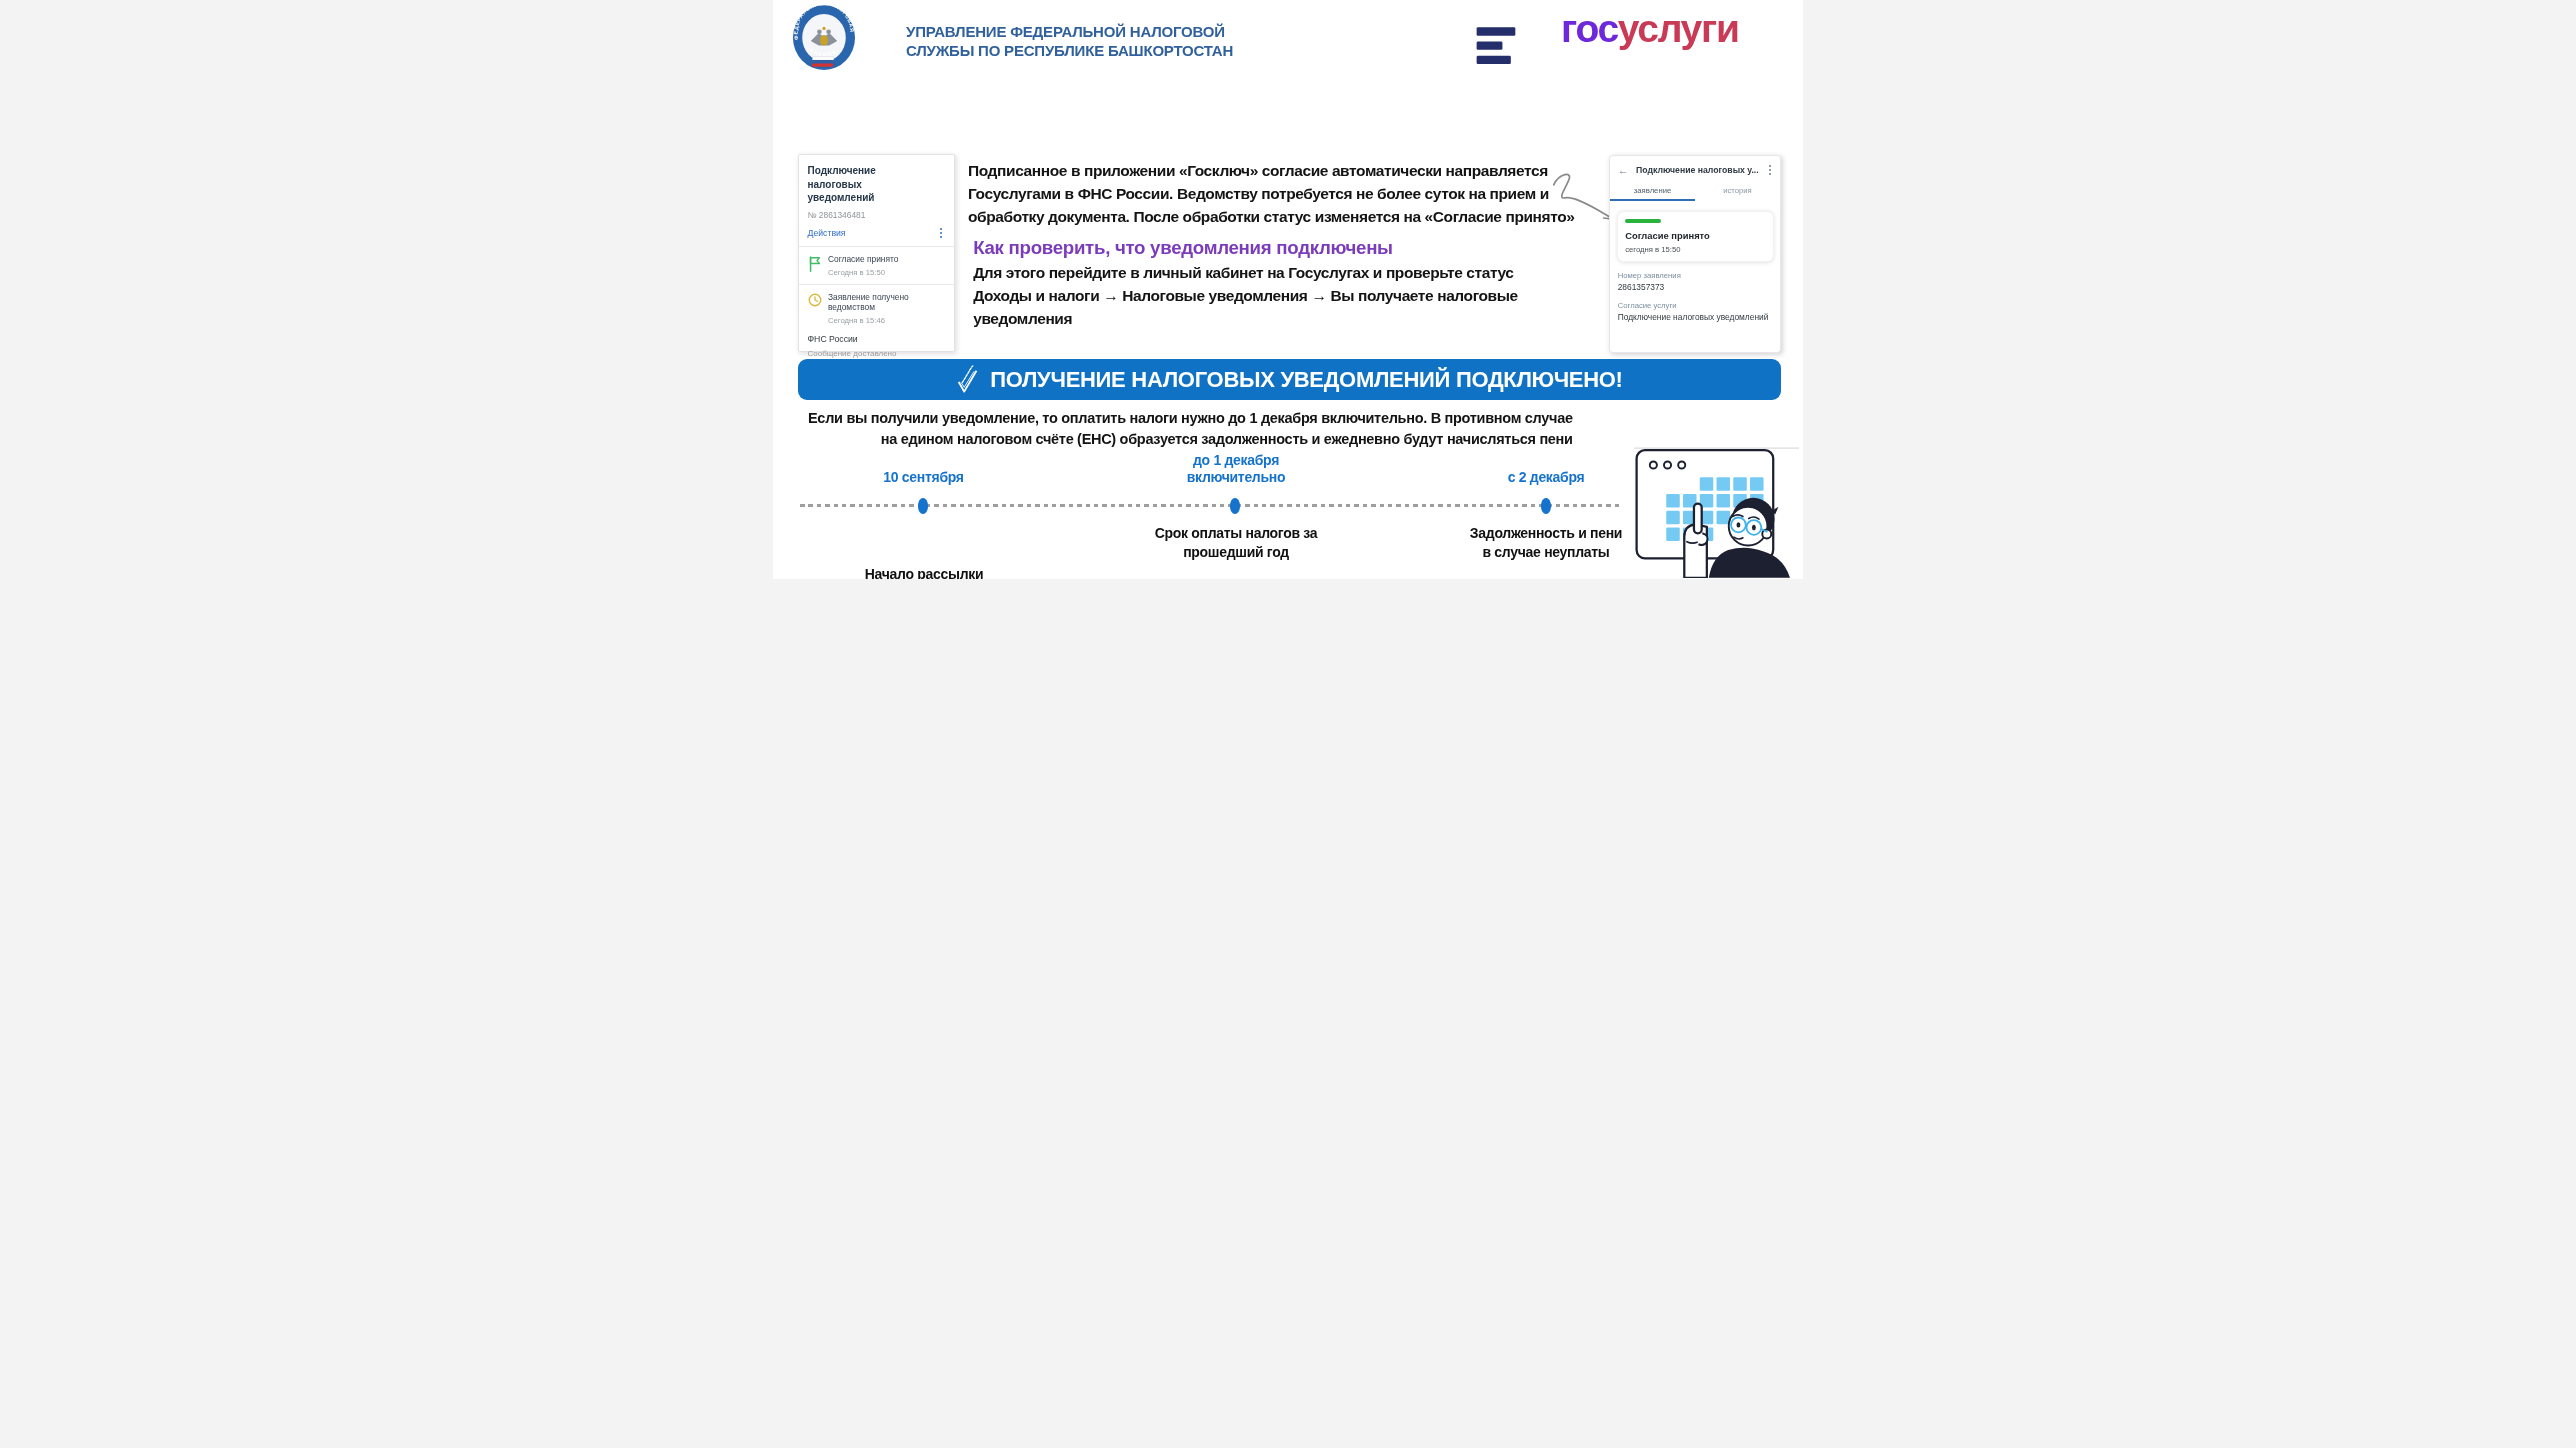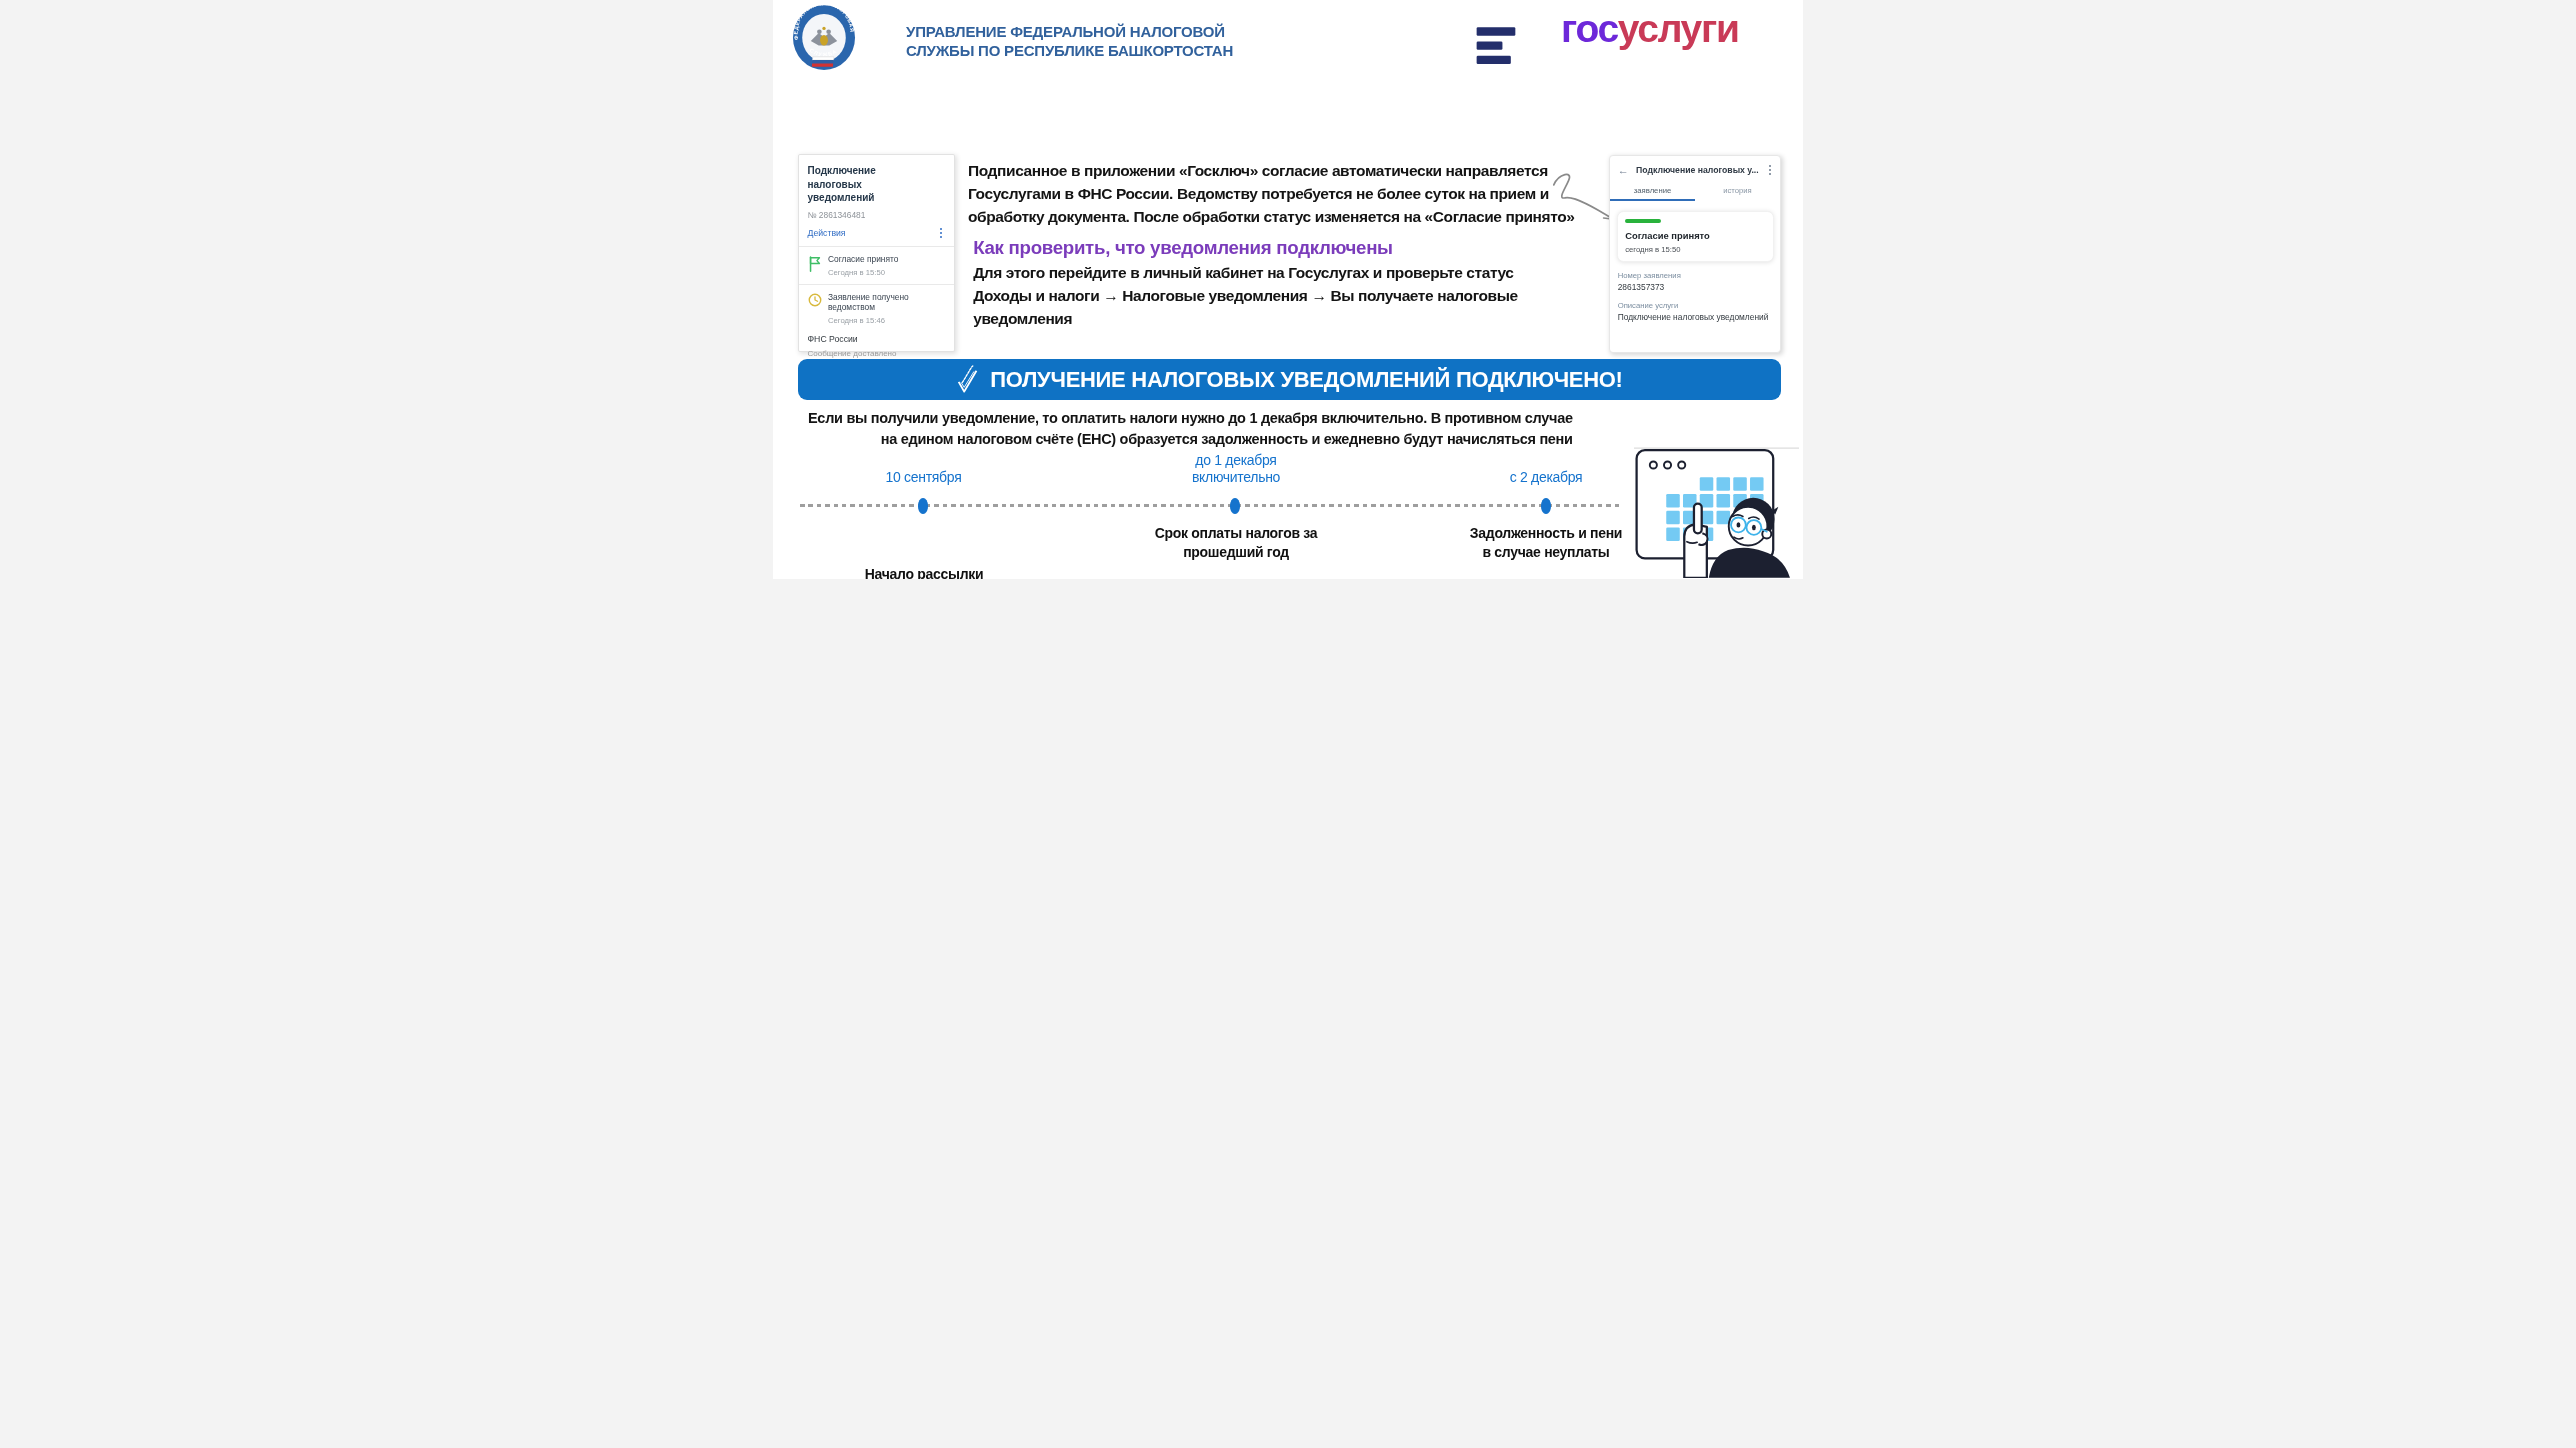--- a/index.html
+++ b/index.html
@@ -93,21 +93,21 @@
   .banner2 span { color:#fff; font-size:22px; font-weight:800; letter-spacing:-0.3px; white-space:nowrap; }
   
   .deadline { position:absolute; left:35px; top:408px;text-align:right; }
   .dl-line { font-size:14.5px; font-weight:700; color:#141414; line-height:21px; letter-spacing:-0.3px; white-space:nowrap; }
   
   .tl-line {
     position:absolute; left:27px; top:504px; width:821px; height:3.2px;
     background:repeating-linear-gradient(90deg,#9E9E9E 0 4.5px,transparent 4.5px 8.4px);
   }
   .tl-dot { position:absolute; top:498px; width:9.7px; height:15.5px; border-radius:50%; background:#1573CD; }
-  .tl-date { position:absolute; text-align:center; font-size:14px; font-weight:400; color:#1573CD; letter-spacing:-0.3px; line-height:17.4px; }
+  .tl-date { position:absolute; text-align:center; font-size:14px; font-weight:700; color:#1573CD; letter-spacing:-0.3px; line-height:17.4px; }
   .tl-label { position:absolute; top:524px; text-align:center; font-size:14px; font-weight:700; color:#111; letter-spacing:-0.3px; line-height:19.4px; }
   
   .illus { position:absolute; left:852px; top:428px; width:174px; height:150px; }
 </style>
 </head>
 <body>
 
 <div class="page">
 
   <svg class="fns-logo" viewBox="0 0 100 106">
@@ -225,21 +225,21 @@
     <div class="ph-status">
       <div class="ph-greenbar"></div>
       <div class="ph-status-title">Согласие принято</div>
       <div class="ph-status-time">сегодня в 15:50</div>
     </div>
     <div class="ph-field">
       <div class="ph-label">Номер заявления</div>
       <div class="ph-value">2861357373</div>
     </div>
     <div class="ph-field">
-      <div class="ph-label">Описание услуги</div>
+      <div class="ph-label">Согласие услуги</div>
       <div class="ph-value">Подключение налоговых уведомлений</div>
     </div>
   </div>
 
   <div class="banner2">
     <svg width="24.5" height="30" viewBox="0 0 40 48">
       <path d="M6 27 L15 43 L35 9" fill="none" stroke="#FFFFFF" stroke-width="3" stroke-linejoin="round"></path>
       <path d="M10 28 L15 36 L31 10" fill="none" stroke="#FFFFFF" stroke-width="1.5" stroke-linejoin="round"></path>
       <g stroke="#FFFFFF" stroke-width="2.2" stroke-linecap="round">
         <path d="M12 28 L14 25"></path>

